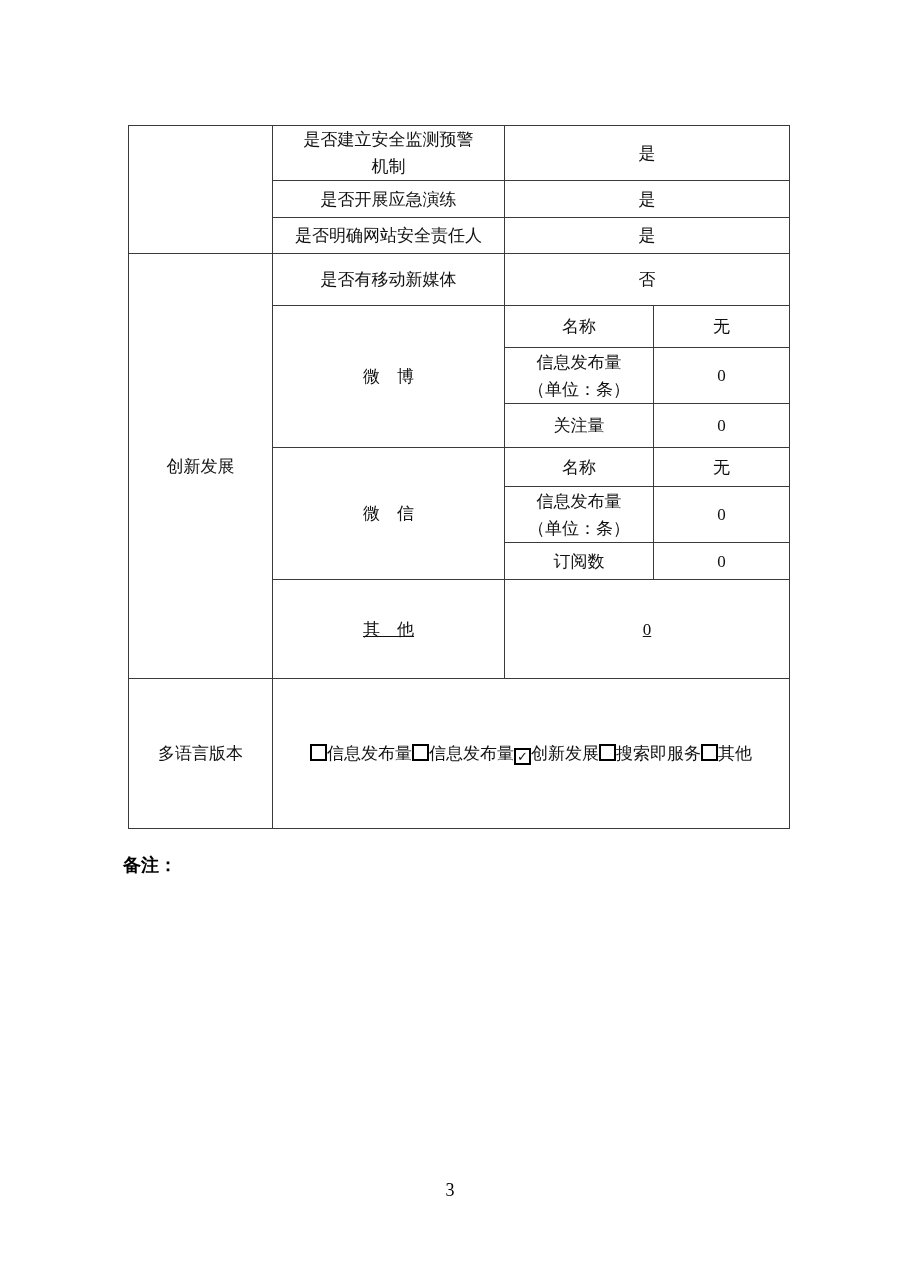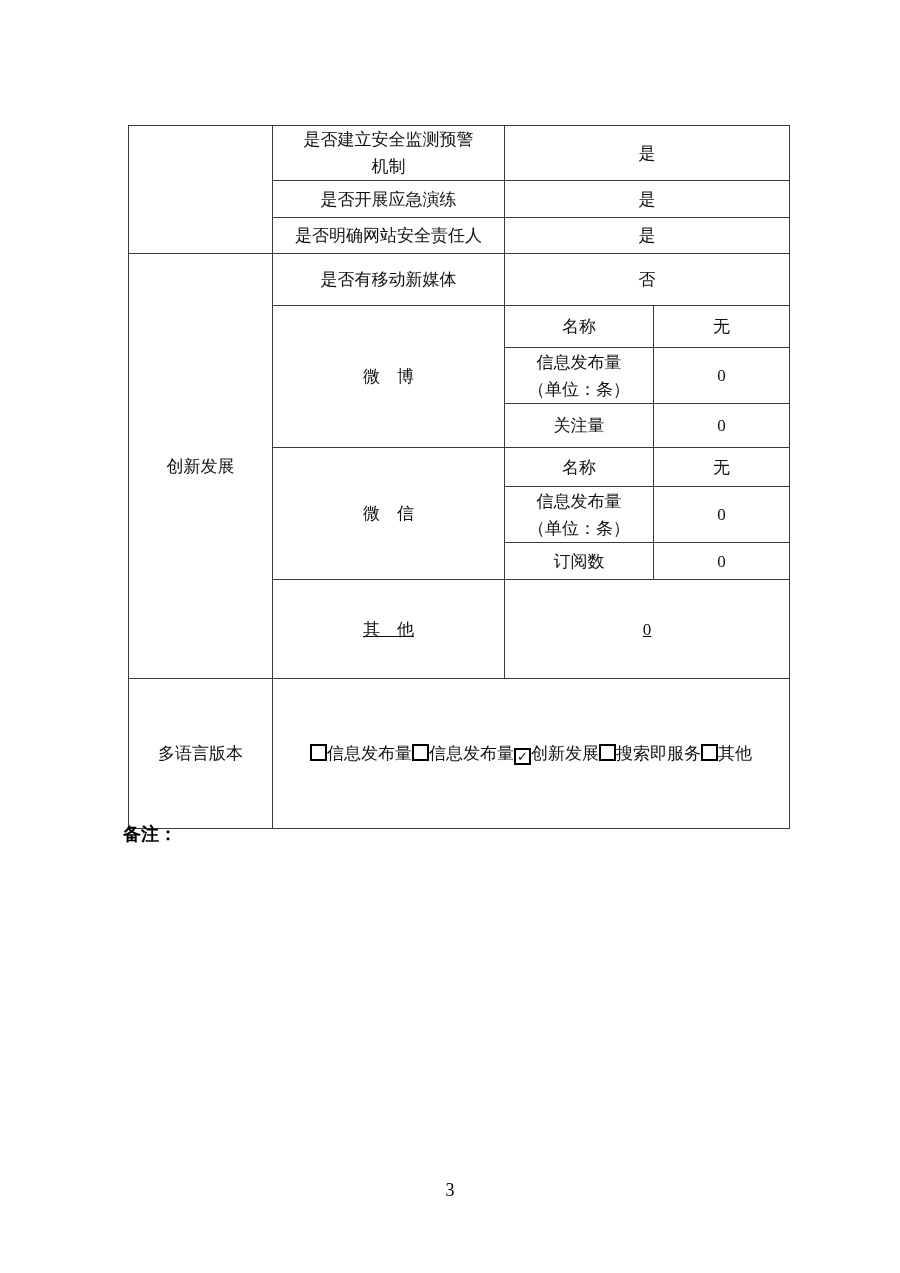--- a/index.html
+++ b/index.html
@@ -45,21 +45,21 @@
     border:2px solid #000;
     vertical-align:-2px;
     line-height:13px;
     font-size:13px;
     font-weight:bold;
     text-align:center;
     font-family:"DejaVu Sans","Liberation Sans",sans-serif;
   }
   .notes-label{
     position:absolute;
-    left:123px;top:822px;
+    left:123px;top:853px;
     font-size:18px;
     font-weight:bold;
     font-family:"Liberation Sans","DejaVu Sans",sans-serif;
     color:#000;
   }
   .page-number{
     position:absolute;
     left:0;top:1180px;
     width:100%;
     text-align:center;

